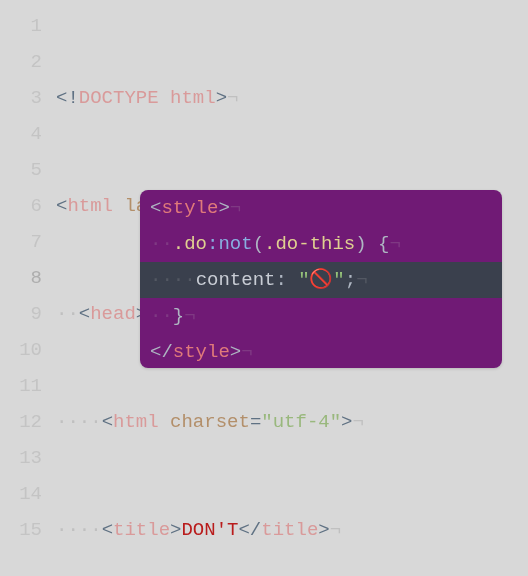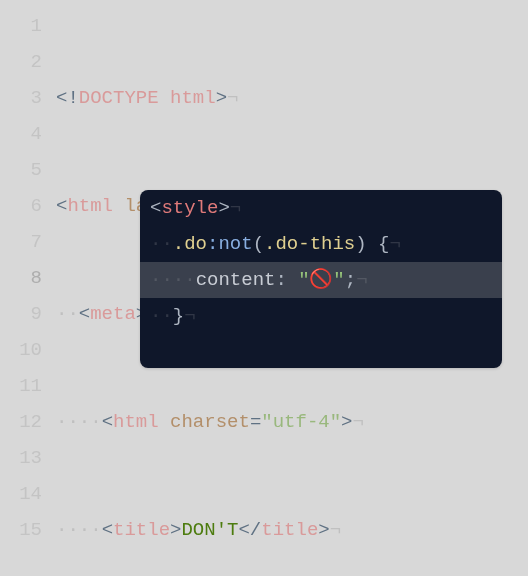--- a/index.html
+++ b/index.html
@@ -31,32 +31,32 @@
     flex: 1;
     position: relative;
     white-space: pre;
     color: #4a5a6a;
   }
   .line { height: 36px; }
   .b { color: #5f7183; } 
   .tag { color: #d99a9a; } 
   .attr { color: #b38f6a; } 
   .str { color: #99b87d; } 
-  .txt { color: #4d7c0f; } 
+  .txt { color: #b91c1c; } 
   .ws { color: rgba(120,120,120,0.25); }
   .nl { color: rgba(120,120,120,0.25); }
 
   
   .panel {
     position: absolute;
     left: 140px;
     top: 190px;
     width: 362px;
     height: 178px;
-    background: #0f172a;
+    background: #701a75;
     border-radius: 8px;
     box-shadow: 0 1px 3px rgba(0,0,0,0.15);
     padding-top: 0;
     overflow: hidden;
   }
   .panel .pline {
     height: 36px;
     line-height: 36px;
     padding-left: 10px;
     white-space: pre;
@@ -91,34 +91,35 @@
     <div class="line">11</div>
     <div class="line">12</div>
     <div class="line">13</div>
     <div class="line">14</div>
     <div class="line">15</div>
   </div>
 
   <div class="code">
     <div class="line"><span class="b">&lt;!</span><span class="tag">DOCTYPE</span><span class="b"> </span><span class="tag">html</span><span class="b">&gt;</span><span class="nl">¬</span></div>
     <div class="line"><span class="b">&lt;</span><span class="tag">html</span><span class="b"> </span><span class="attr">lang</span><span class="b">=</span><span class="str">"</span><span class="str">fr</span><span class="str">"</span><span class="b"> </span><span class="attr">dir</span><span class="b">=</span><span class="str">"</span><span class="str">ltr</span><span class="str">"</span><span class="b">&gt;</span><span class="nl">¬</span></div>
-    <div class="line"><span class="ws">·</span><span class="ws">·</span><span class="b">&lt;</span><span class="tag">meta</span><span class="b">&gt;</span><span class="nl">¬</span></div>
+    <div class="line"><span class="ws">·</span><span class="ws">·</span><span class="b">&lt;</span><span class="tag">head</span><span class="b">&gt;</span><span class="nl">¬</span></div>
     <div class="line"><span class="ws">·</span><span class="ws">·</span><span class="ws">·</span><span class="ws">·</span><span class="b">&lt;</span><span class="tag">html</span><span class="b"> </span><span class="attr">charset</span><span class="b">=</span><span class="str">"</span><span class="str">utf-4</span><span class="str">"</span><span class="b">&gt;</span><span class="nl">¬</span></div>
     <div class="line"><span class="ws">·</span><span class="ws">·</span><span class="ws">·</span><span class="ws">·</span><span class="b">&lt;</span><span class="tag">title</span><span class="b">&gt;</span><span class="txt">DON'T</span><span class="b">&lt;/</span><span class="tag">title</span><span class="b">&gt;</span><span class="nl">¬</span></div>
     
     
     
     
     
     
     
     
     
     
   </div>
 </div>
 
 <div class="panel">
   <div class="pline"><span class="b">&lt;</span><span class="tag">style</span><span class="b">&gt;</span><span class="nl">¬</span></div>
   <div class="pline"><span class="ws">·</span><span class="ws">·</span><span class="sel">.do</span><span class="fn">:not</span><span class="b">(</span><span class="sel">.do-this</span><span class="b">)</span><span class="b"> </span><span class="b">{</span><span class="nl">¬</span></div>
   <div class="pline panel-hl"><span class="ws">·</span><span class="ws">·</span><span class="ws">·</span><span class="ws">·</span><span class="prop">content</span><span class="b">:</span><span class="b"> </span><span class="str2">"</span><span>🚫</span><span class="str2">"</span><span class="b">;</span><span class="nl">¬</span></div>
   <div class="pline"><span class="ws">·</span><span class="ws">·</span><span class="b">}</span><span class="nl">¬</span></div>
+  <div class="pline"><span class="b">&lt;/</span><span class="tag">style</span><span class="b">&gt;</span><span class="nl">¬</span></div>
 </div>
 
 </body></html>

